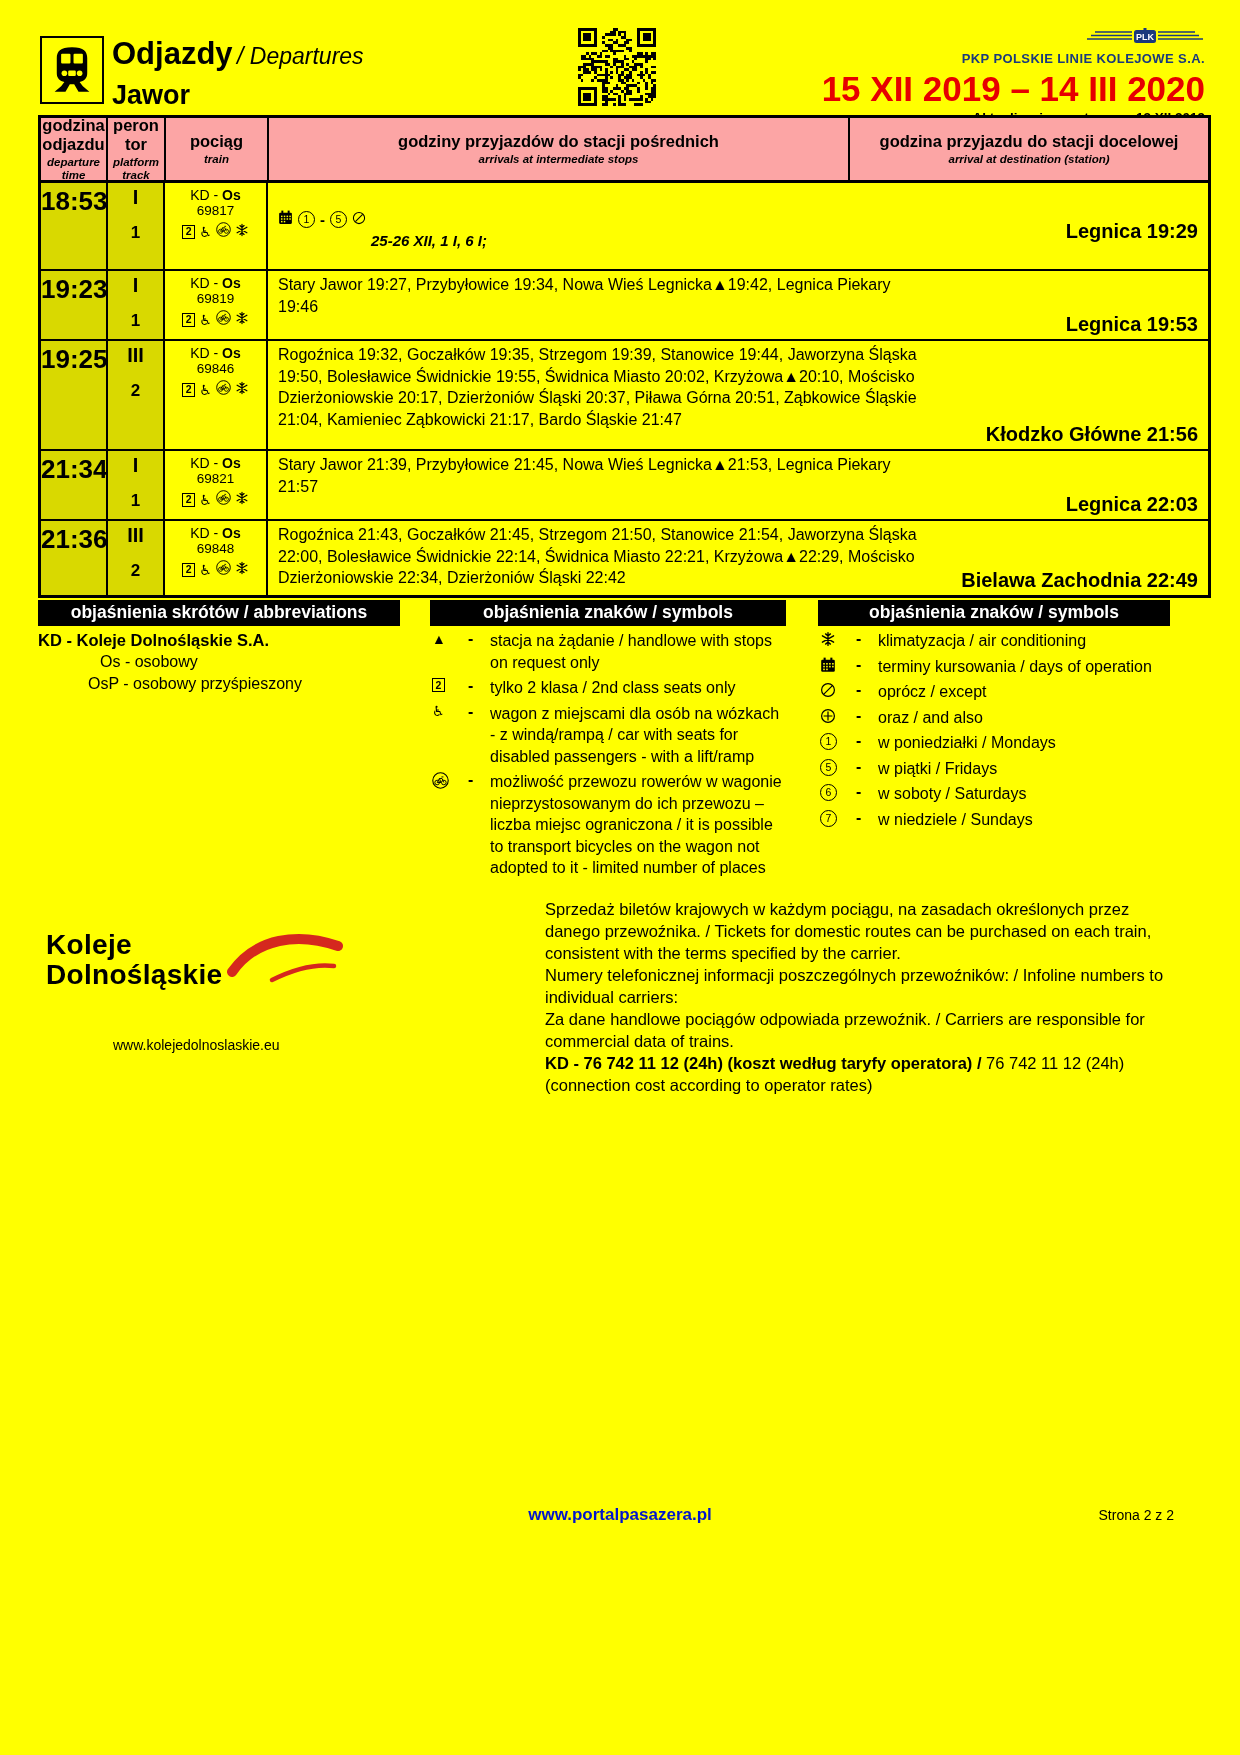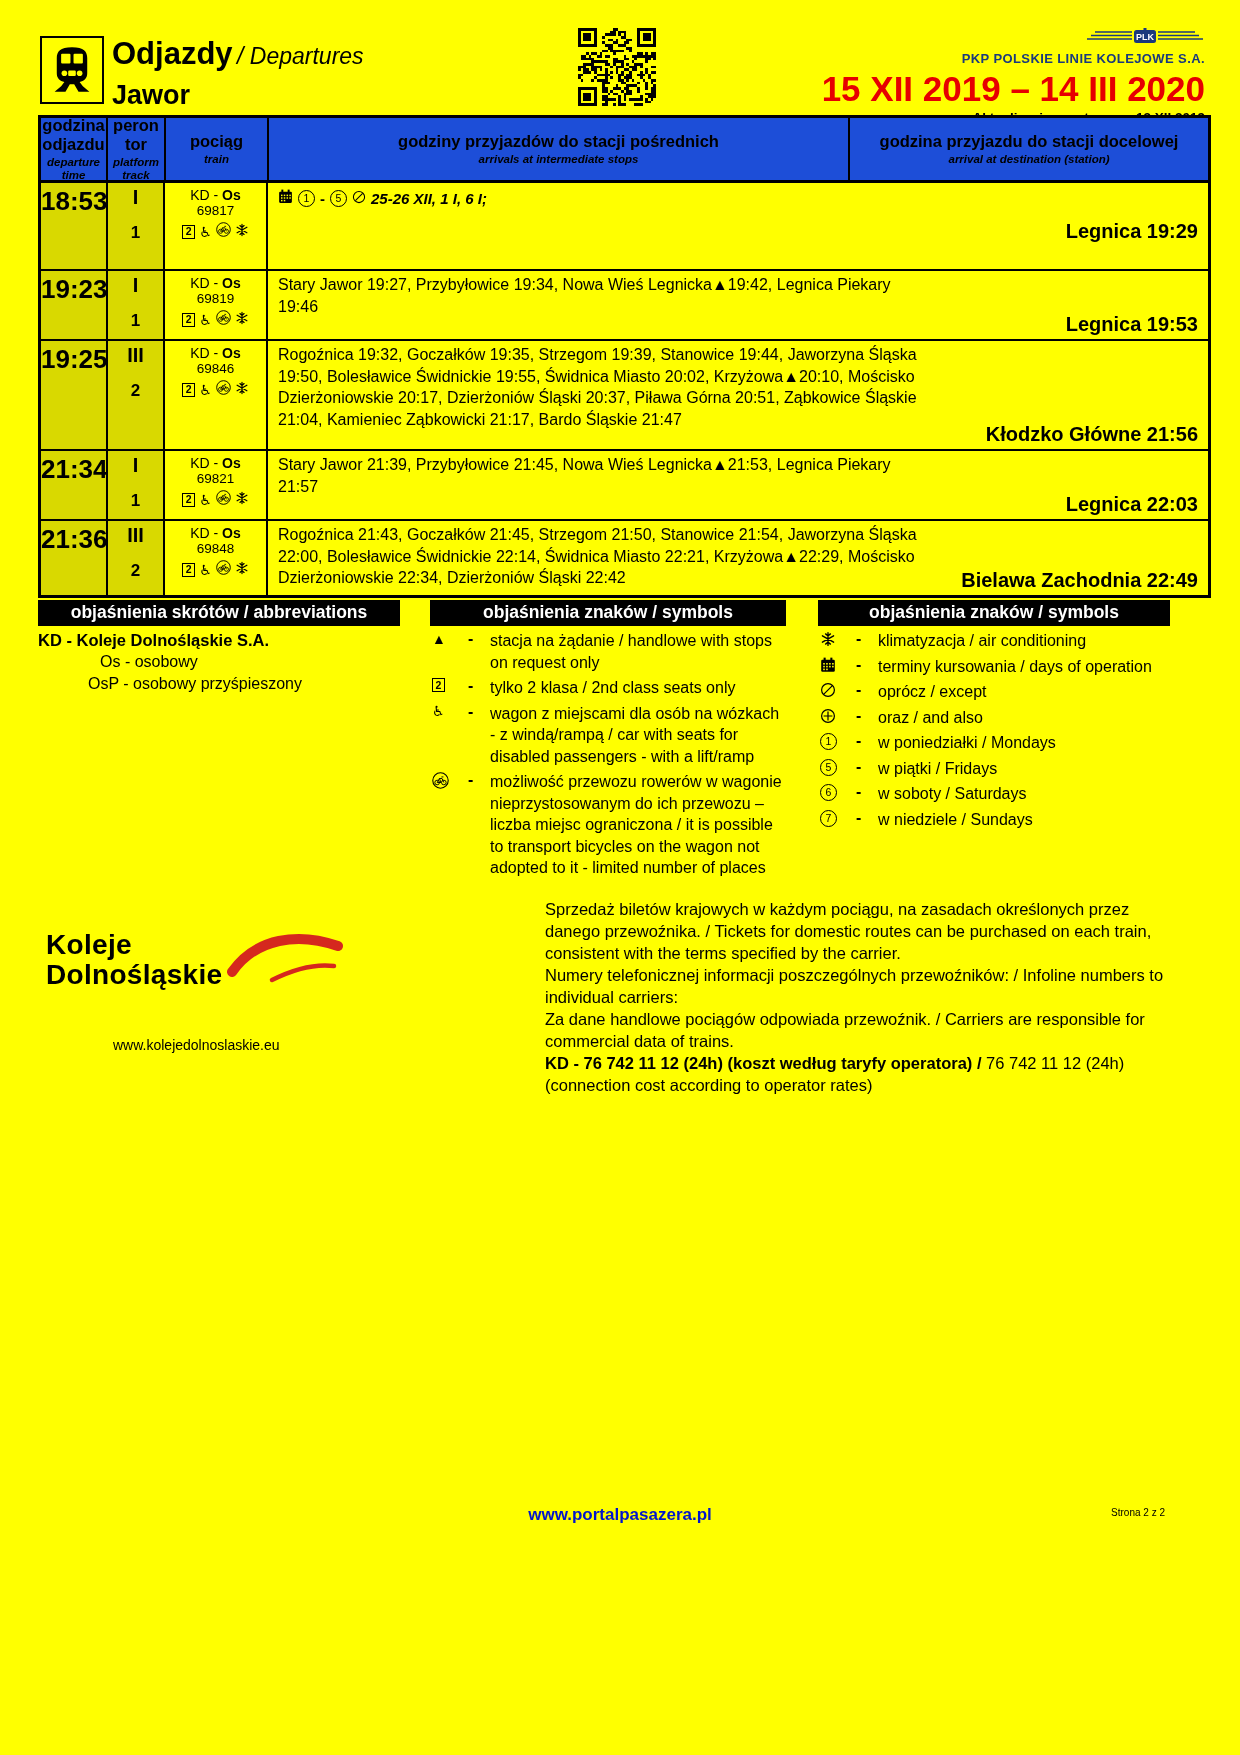--- a/index.html
+++ b/index.html
@@ -14,21 +14,21 @@
   .subtitle{font-size:23px;font-style:italic;}
   .station{font-size:27px;font-weight:bold;margin-top:8px;}
   .qr{position:absolute;left:578px;top:28px;width:78px;height:78px;}
   .hdr-right{position:absolute;right:35px;top:28px;width:580px;text-align:right;}
   .pkp-logo{display:flex;flex-direction:column;align-items:flex-end;}
   .pkp-text{font-size:13px;font-weight:bold;color:#1a3a7c;letter-spacing:.4px;margin-top:1px;}
   .validity{font-size:35px;font-weight:bold;color:#e60000;margin-top:3px;white-space:nowrap;}
   .update{font-size:13.5px;font-weight:bold;margin-top:1px;}
   
   .ttable{position:absolute;left:38px;top:115px;width:1167px;border:3px solid #000;background:#ffff00;}
-  .t-head{display:flex;background:#1d4ed8;border-bottom:3px solid #000;height:62px;}
+  .t-head{display:flex;background:#fca5a5;border-bottom:3px solid #000;height:62px;}
   .t-head .hc{box-sizing:border-box;border-right:2px solid #000;display:flex;flex-direction:column;
         align-items:center;justify-content:center;text-align:center;padding:1px 2px;}
   .t-head .hc:last-child{border-right:none;}
   .hc .pl{font-size:16.5px;font-weight:bold;line-height:19px;}
   .hc .en{font-size:11.5px;font-weight:bold;font-style:italic;line-height:13px;margin-top:2px;}
   .h-time{width:67px;} .h-plat{width:58px;} .h-train{width:103px;} .h-arr{flex:1;} .h-dest{width:358px;}
   .t-row{display:flex;border-bottom:2px solid #000;box-sizing:border-box;}
   .t-row:last-child{border-bottom:none;}
   .r1{height:88px;} .r2{height:70px;} .r3{height:110px;} .r4{height:70px;} .r5{height:74px;}
   .c-time{width:67px;box-sizing:border-box;border-right:2px solid #000;background:#d9d900;
@@ -42,21 +42,21 @@
   .t-op b{font-weight:bold;}
   .t-no{font-size:13.5px;line-height:16px;}
   .t-icons{display:flex;align-items:center;justify-content:center;gap:4px;margin-top:3px;}
   .box2{display:inline-flex;align-items:center;justify-content:center;border:1.5px solid #000;
         width:11px;height:12px;font-size:10.5px;font-weight:bold;line-height:1;}
   .wch{font-size:14px;line-height:14px;}
   .icsvg{display:inline-block;vertical-align:middle;}
   .c-main{flex:1;position:relative;box-sizing:border-box;padding:3px 8px 2px 10px;}
   .arr{font-size:16px;line-height:21.5px;max-width:650px;}
   .note{display:flex;align-items:center;gap:5px;margin-top:3px;font-size:15px;}
-  .ntext{font-style:italic;font-weight:bold;}
+  .ntext{font-style:italic;font-weight:bold;margin-top:43px;}
   .ndash{font-weight:bold;}
   .cnum{display:inline-flex;align-items:center;justify-content:center;width:15px;height:15px;
         border:1.3px solid #000;border-radius:50%;font-size:10.5px;line-height:1;flex:0 0 auto;}
   .dest{position:absolute;right:10px;bottom:3px;font-size:20px;font-weight:bold;white-space:nowrap;}
   .dest.hi{bottom:26px;}
   
   .legend{position:absolute;left:38px;top:600px;width:1167px;}
   .lcol{position:absolute;top:0;}
   .lc1{left:0;width:362px;} .lc2{left:392px;width:356px;} .lc3{left:780px;width:352px;}
   .lbar{background:#000;color:#fff;font-size:17.5px;font-weight:bold;text-align:center;
@@ -72,21 +72,21 @@
   
   .kd-logo{position:absolute;left:46px;top:930px;}
   .kd-l1,.kd-l2{font-size:28px;font-weight:bold;line-height:30px;letter-spacing:.3px;}
   .kd-swoosh{position:absolute;left:180px;top:-6px;}
   .kd-site{position:absolute;left:113px;top:1037px;font-size:14px;}
   .info{position:absolute;left:545px;top:898px;width:625px;font-size:16.5px;line-height:22px;}
   .info p{margin:0;}
   .info .b{font-weight:bold;}
   .footer-link{position:absolute;left:0;top:1505px;width:1240px;text-align:center;
         font-size:17px;font-weight:bold;color:#0014cc;}
-  .footer-page{position:absolute;right:75px;top:1507px;font-size:10px;}
+  .footer-page{position:absolute;right:66px;top:1507px;font-size:14px;}
 </style>
 </head>
 <body>
 
 <div class="page">
 
   <div class="train-logo-box">
     <svg width="44" height="50" viewBox="0 0 40 46">
       <path d="M20 2 C9 2 6 6 6 12 L6 26 C6 31 9 33 13 34 L10 38 L4 43 L14 43 L18 36 L22 36 L26 43 L36 43 L30 38 L27 34 C31 33 34 31 34 26 L34 12 C34 6 31 2 20 2 Z" fill="#000"></path>
       <rect x="10" y="8" width="8.6" height="9" rx="1" fill="#ffff00"></rect>

